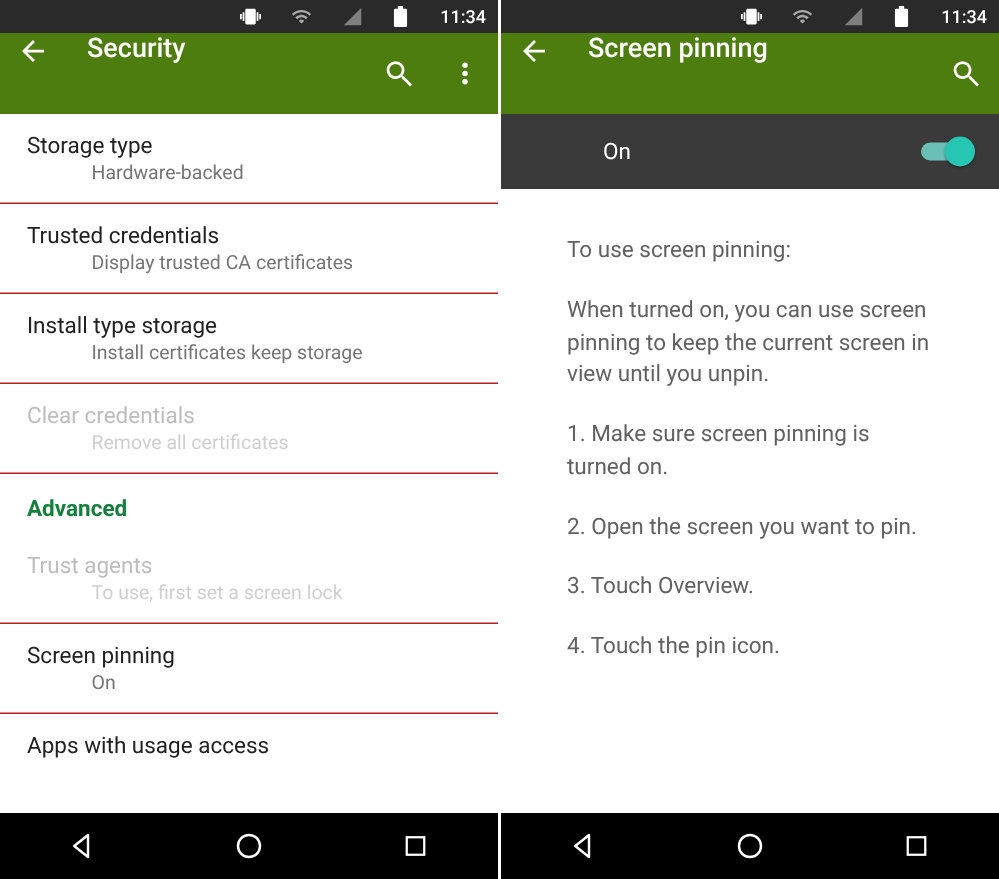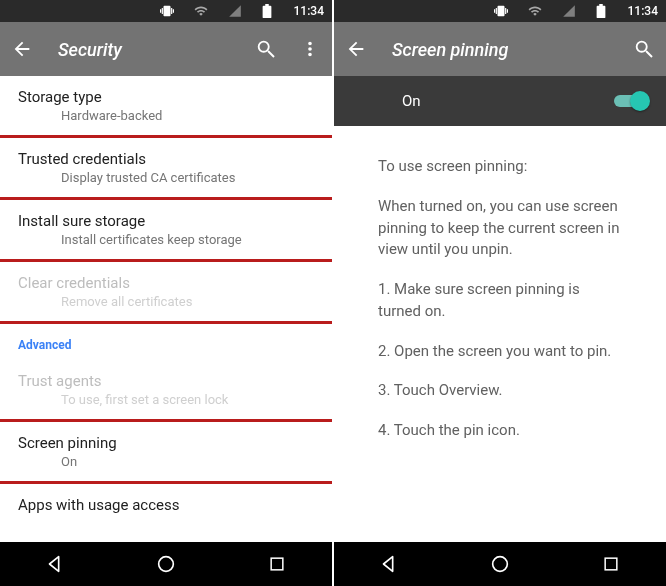--- a/index.html
+++ b/index.html
@@ -30,64 +30,62 @@
     padding: 0 8px;
     font-size: 12px;
     gap: 20px;
   }
   .status-bar .icon { display: inline-flex; align-items: center; }
   .status-bar svg { fill: #fff; }
   .status-bar .clock { margin-left: 2px; font-weight: 500;}
   
   .app-bar {
     height: 54px;
-    background: #737373;
+    background: #4d7c0f;
     color: #fff;
     display: flex;
-    align-items: center;
     padding: 0 10px;
     gap: 24px;
-    font-style: italic;
   }
   .app-bar .title {
     font-size: 18px;
     font-weight: 500;
     flex: 1;
   }
   .app-bar .ab-icon { display:inline-flex; align-items:center; justify-content:center; width:24px; height:24px; }
   .app-bar .right { display:flex; gap:20px; align-items:center; }
   .app-bar svg { fill: #fff; }
   
   .content {
     flex: 1;
     overflow: hidden;
     background: #fff;
   }
   .list-item {
     padding: 12px 18px;
-    border-bottom: 3px solid #b91c1c;
+    border-bottom: 1px solid #b91c1c;
   }
   .list-item.no-divider { border-bottom: none; }
   .list-item .primary {
     font-size: 15px;
     color: #212121;
   }
   .list-item .secondary {
     font-size: 13px;
     color: #757575;
     margin-top: 2px;
     margin-left: 43px;
   }
   .list-item.disabled .primary { color: #bdbdbd; }
   .list-item.disabled .secondary { color: #cfcfcf; }
   .section-header {
     padding: 14px 18px 8px;
-    font-size: 12px;
+    font-size: 15px;
     font-weight: 700;
-    color: #3b82f6;
+    color: #15803d;
   }
   
   .toggle-row {
     background: #3a3a3a;
     color: #fff;
     display: flex;
     align-items: center;
     padding: 16px 18px 16px 68px;
   }
   .toggle-row .label { flex:1; font-size: 15px; }
@@ -174,21 +172,21 @@
   <div class="content">
     <div class="list-item">
       <div class="primary">Storage type</div>
       <div class="secondary">Hardware-backed</div>
     </div>
     <div class="list-item">
       <div class="primary">Trusted credentials</div>
       <div class="secondary">Display trusted CA certificates</div>
     </div>
     <div class="list-item">
-      <div class="primary">Install sure storage</div>
+      <div class="primary">Install type storage</div>
       <div class="secondary">Install certificates keep storage</div>
     </div>
     <div class="list-item disabled">
       <div class="primary">Clear credentials</div>
       <div class="secondary">Remove all certificates</div>
     </div>
     <div class="section-header">Advanced</div>
     <div class="list-item disabled">
       <div class="primary">Trust agents</div>
       <div class="secondary">To use, first set a screen lock</div>

